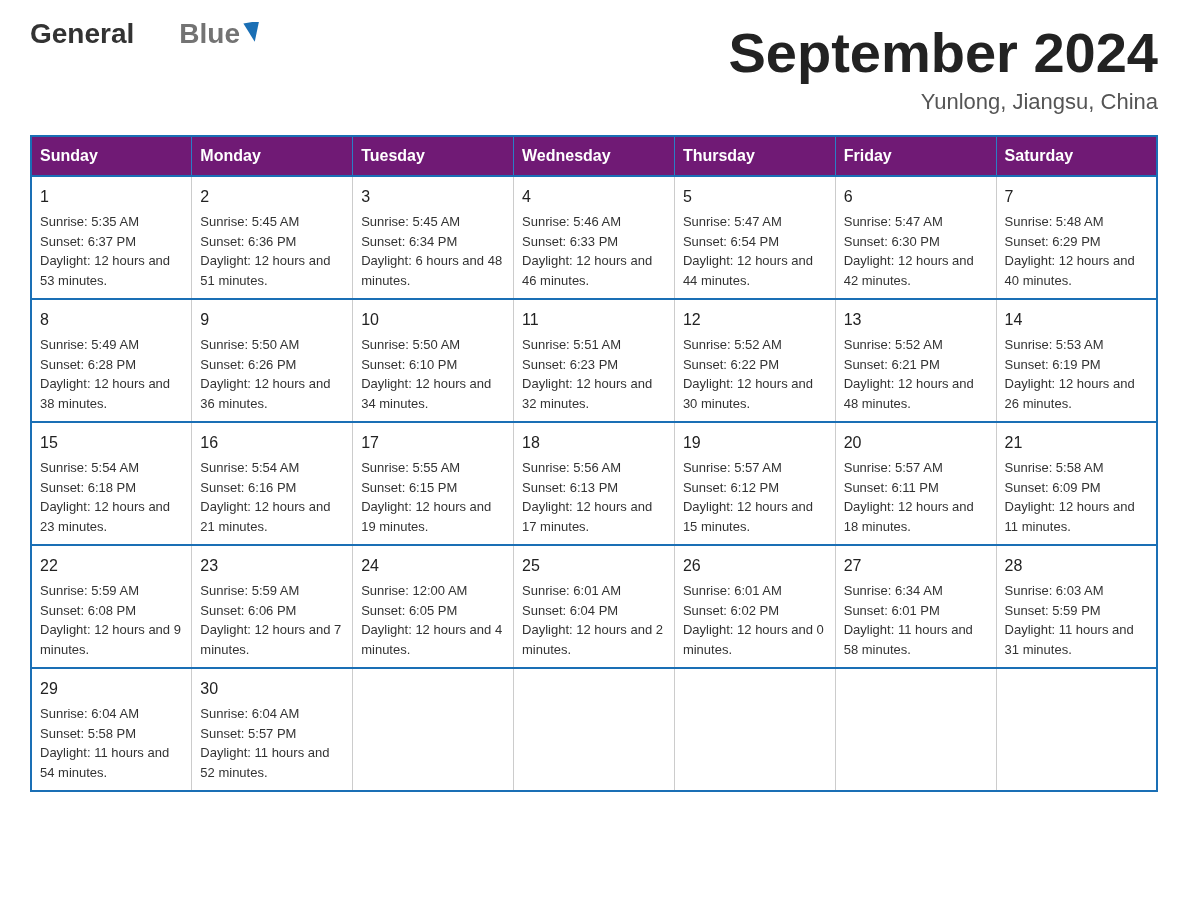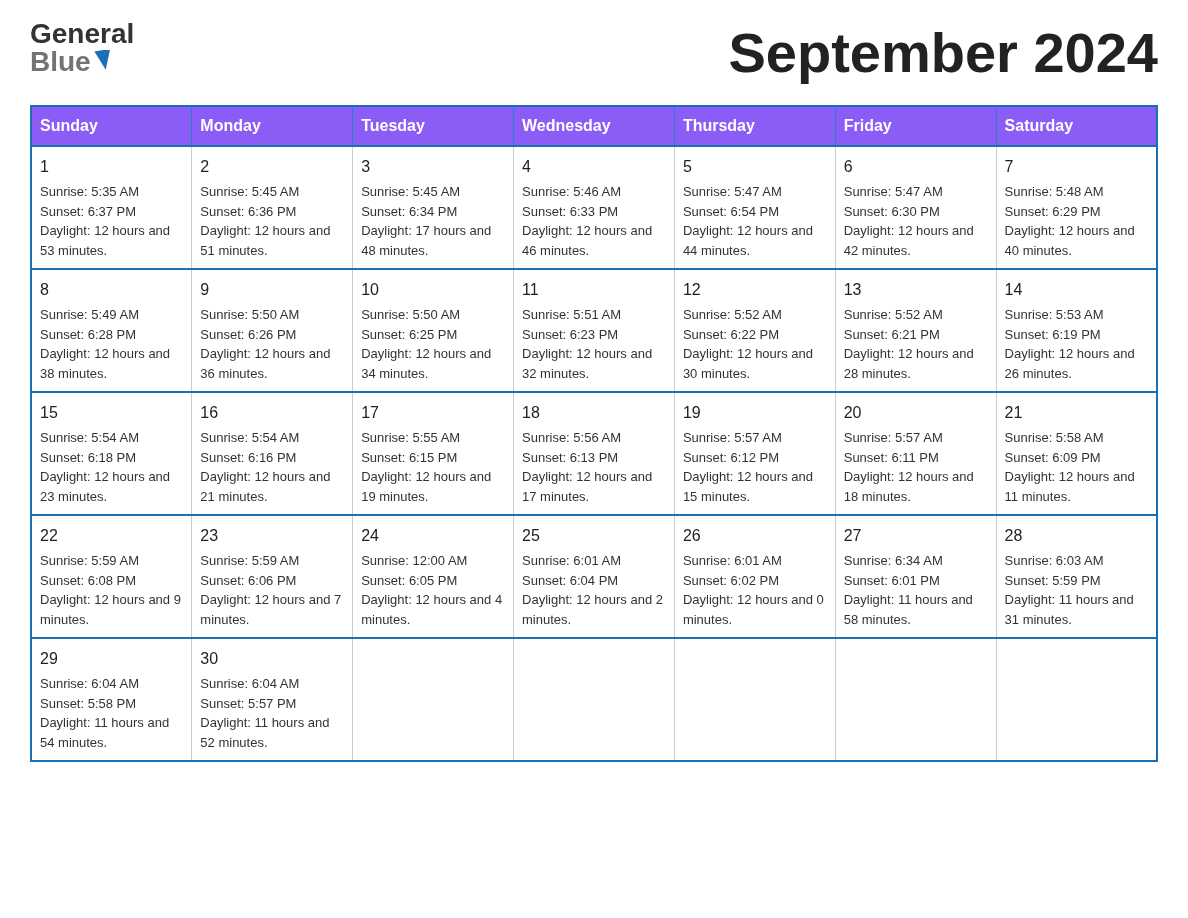--- a/index.html
+++ b/index.html
@@ -11,21 +11,21 @@
       padding: 20px 30px;
     }
     .header {
       display: flex;
       justify-content: space-between;
       align-items: flex-start;
       margin-bottom: 20px;
     }
     .logo-text {
       display: flex;
-      flex-direction: column;
+      gap: 45px;
     }
     .logo-general {
       font-size: 28px;
       font-weight: bold;
       color: #333;
       line-height: 1;
     }
     .logo-blue {
       font-size: 28px;
       font-weight: bold;
@@ -44,21 +44,21 @@
       font-size: 22px;
       color: #555;
       margin-top: 4px;
     }
     .calendar-table {
       width: 100%;
       border-collapse: collapse;
       border: 2px solid #1a6fb5;
     }
     .calendar-table th {
-      background-color: #8b5cf6;
+      background-color: #701a75;
       color: #fff;
       padding: 10px 8px;
       font-size: 16px;
       font-weight: bold;
       text-align: left;
       border-right: 1px solid #2a7fc5;
     }
     .calendar-table th:last-child {
       border-right: none;
     }
@@ -107,52 +107,53 @@
       <div style="display:flex; align-items:center;">
         <span class="logo-blue">Blue</span>
         <svg width="20" height="24" viewBox="0 0 20 24" style="margin-left:3px; margin-top:0px;">
           <polygon points="2,0 18,0 10,20" fill="#1a6fb5" transform="rotate(-10, 10, 10)"></polygon>
         </svg>
       </div>
     </div>
   </div>
   <div class="title-section">
     <div class="calendar-title">September 2024</div>
+    <div class="calendar-subtitle">Yunlong, Jiangsu, China</div>
   </div>
 </div>
 
 <table class="calendar-table">
   <thead>
     <tr>
     <th>Sunday</th>
         <th>Monday</th>
         <th>Tuesday</th>
         <th>Wednesday</th>
         <th>Thursday</th>
         <th>Friday</th>
         <th>Saturday</th>
       </tr>
   </thead>
   <tbody id="calendar-body">
   <tr>
         <td><span class="day-number">1</span><span class="day-info">Sunrise: 5:35 AM</span><br><span class="day-info">Sunset: 6:37 PM</span><br><span class="day-info">Daylight: 12 hours and 53 minutes.</span></td>
         <td><span class="day-number">2</span><span class="day-info">Sunrise: 5:45 AM</span><br><span class="day-info">Sunset: 6:36 PM</span><br><span class="day-info">Daylight: 12 hours and 51 minutes.</span></td>
-        <td><span class="day-number">3</span><span class="day-info">Sunrise: 5:45 AM</span><br><span class="day-info">Sunset: 6:34 PM</span><br><span class="day-info">Daylight: 17 hours and 48 minutes.</span></td>
+        <td><span class="day-number">3</span><span class="day-info">Sunrise: 5:45 AM</span><br><span class="day-info">Sunset: 6:34 PM</span><br><span class="day-info">Daylight: 6 hours and 48 minutes.</span></td>
         <td><span class="day-number">4</span><span class="day-info">Sunrise: 5:46 AM</span><br><span class="day-info">Sunset: 6:33 PM</span><br><span class="day-info">Daylight: 12 hours and 46 minutes.</span></td>
         <td><span class="day-number">5</span><span class="day-info">Sunrise: 5:47 AM</span><br><span class="day-info">Sunset: 6:54 PM</span><br><span class="day-info">Daylight: 12 hours and 44 minutes.</span></td>
         <td><span class="day-number">6</span><span class="day-info">Sunrise: 5:47 AM</span><br><span class="day-info">Sunset: 6:30 PM</span><br><span class="day-info">Daylight: 12 hours and 42 minutes.</span></td>
         <td><span class="day-number">7</span><span class="day-info">Sunrise: 5:48 AM</span><br><span class="day-info">Sunset: 6:29 PM</span><br><span class="day-info">Daylight: 12 hours and 40 minutes.</span></td>
       </tr>
       <tr>
         <td><span class="day-number">8</span><span class="day-info">Sunrise: 5:49 AM</span><br><span class="day-info">Sunset: 6:28 PM</span><br><span class="day-info">Daylight: 12 hours and 38 minutes.</span></td>
         <td><span class="day-number">9</span><span class="day-info">Sunrise: 5:50 AM</span><br><span class="day-info">Sunset: 6:26 PM</span><br><span class="day-info">Daylight: 12 hours and 36 minutes.</span></td>
-        <td><span class="day-number">10</span><span class="day-info">Sunrise: 5:50 AM</span><br><span class="day-info">Sunset: 6:25 PM</span><br><span class="day-info">Daylight: 12 hours and 34 minutes.</span></td>
+        <td><span class="day-number">10</span><span class="day-info">Sunrise: 5:50 AM</span><br><span class="day-info">Sunset: 6:10 PM</span><br><span class="day-info">Daylight: 12 hours and 34 minutes.</span></td>
         <td><span class="day-number">11</span><span class="day-info">Sunrise: 5:51 AM</span><br><span class="day-info">Sunset: 6:23 PM</span><br><span class="day-info">Daylight: 12 hours and 32 minutes.</span></td>
         <td><span class="day-number">12</span><span class="day-info">Sunrise: 5:52 AM</span><br><span class="day-info">Sunset: 6:22 PM</span><br><span class="day-info">Daylight: 12 hours and 30 minutes.</span></td>
-        <td><span class="day-number">13</span><span class="day-info">Sunrise: 5:52 AM</span><br><span class="day-info">Sunset: 6:21 PM</span><br><span class="day-info">Daylight: 12 hours and 28 minutes.</span></td>
+        <td><span class="day-number">13</span><span class="day-info">Sunrise: 5:52 AM</span><br><span class="day-info">Sunset: 6:21 PM</span><br><span class="day-info">Daylight: 12 hours and 48 minutes.</span></td>
         <td><span class="day-number">14</span><span class="day-info">Sunrise: 5:53 AM</span><br><span class="day-info">Sunset: 6:19 PM</span><br><span class="day-info">Daylight: 12 hours and 26 minutes.</span></td>
       </tr>
       <tr>
         <td><span class="day-number">15</span><span class="day-info">Sunrise: 5:54 AM</span><br><span class="day-info">Sunset: 6:18 PM</span><br><span class="day-info">Daylight: 12 hours and 23 minutes.</span></td>
         <td><span class="day-number">16</span><span class="day-info">Sunrise: 5:54 AM</span><br><span class="day-info">Sunset: 6:16 PM</span><br><span class="day-info">Daylight: 12 hours and 21 minutes.</span></td>
         <td><span class="day-number">17</span><span class="day-info">Sunrise: 5:55 AM</span><br><span class="day-info">Sunset: 6:15 PM</span><br><span class="day-info">Daylight: 12 hours and 19 minutes.</span></td>
         <td><span class="day-number">18</span><span class="day-info">Sunrise: 5:56 AM</span><br><span class="day-info">Sunset: 6:13 PM</span><br><span class="day-info">Daylight: 12 hours and 17 minutes.</span></td>
         <td><span class="day-number">19</span><span class="day-info">Sunrise: 5:57 AM</span><br><span class="day-info">Sunset: 6:12 PM</span><br><span class="day-info">Daylight: 12 hours and 15 minutes.</span></td>
         <td><span class="day-number">20</span><span class="day-info">Sunrise: 5:57 AM</span><br><span class="day-info">Sunset: 6:11 PM</span><br><span class="day-info">Daylight: 12 hours and 18 minutes.</span></td>
         <td><span class="day-number">21</span><span class="day-info">Sunrise: 5:58 AM</span><br><span class="day-info">Sunset: 6:09 PM</span><br><span class="day-info">Daylight: 12 hours and 11 minutes.</span></td>

